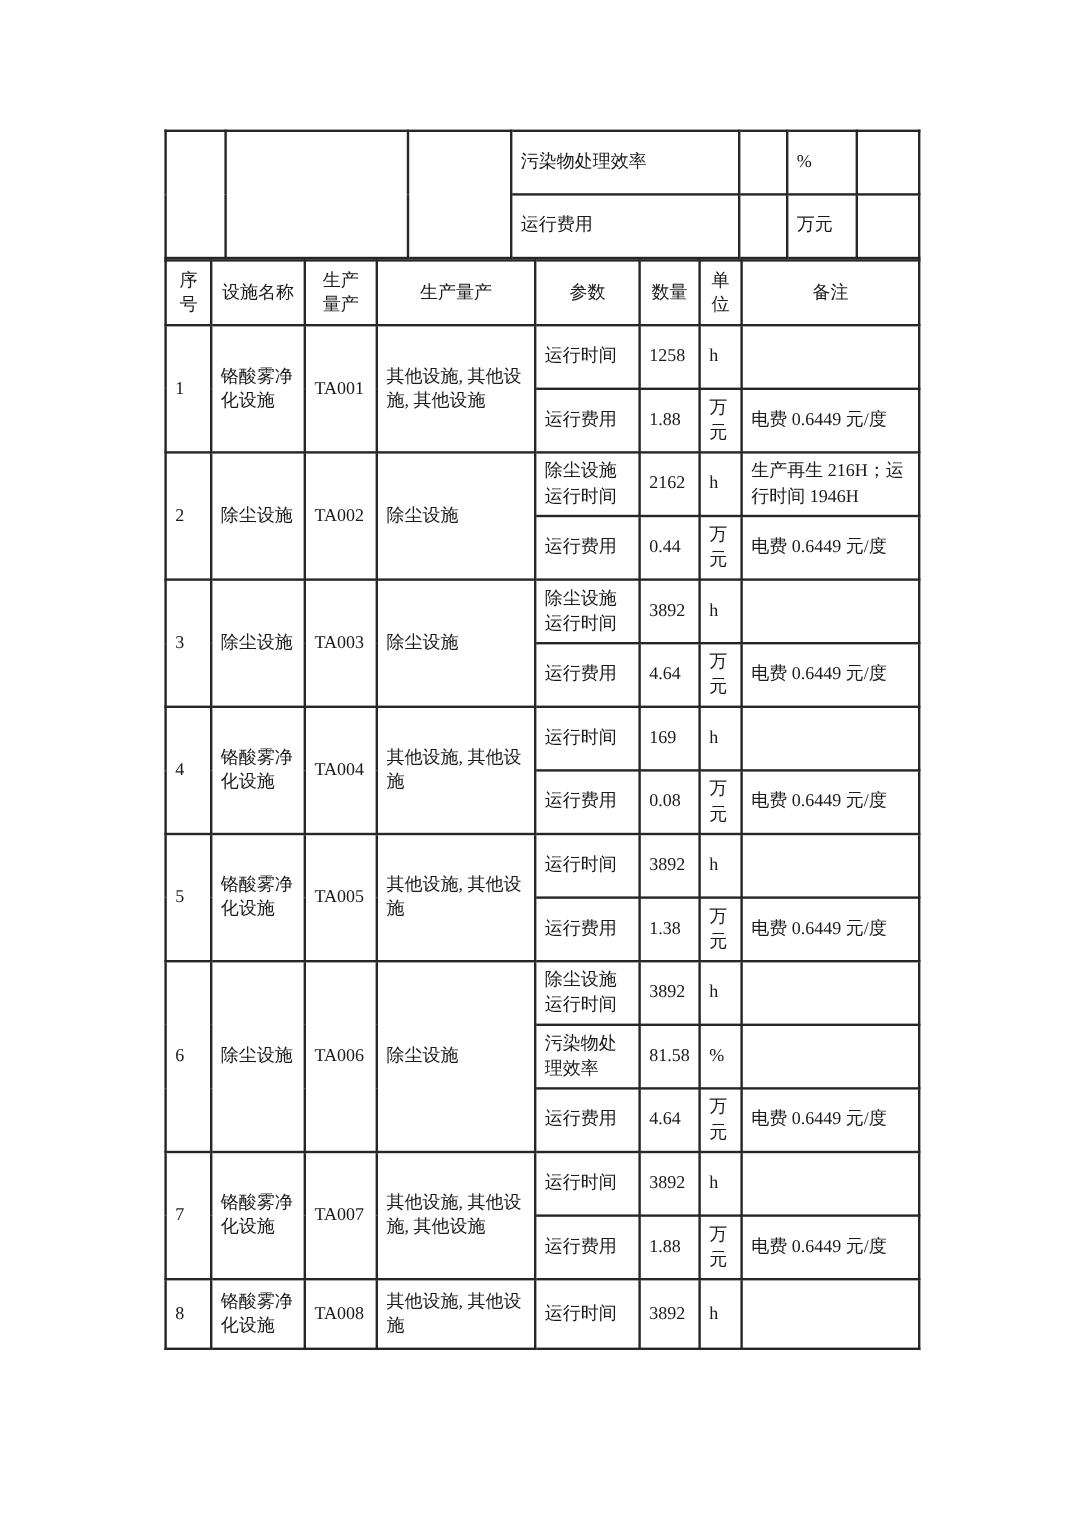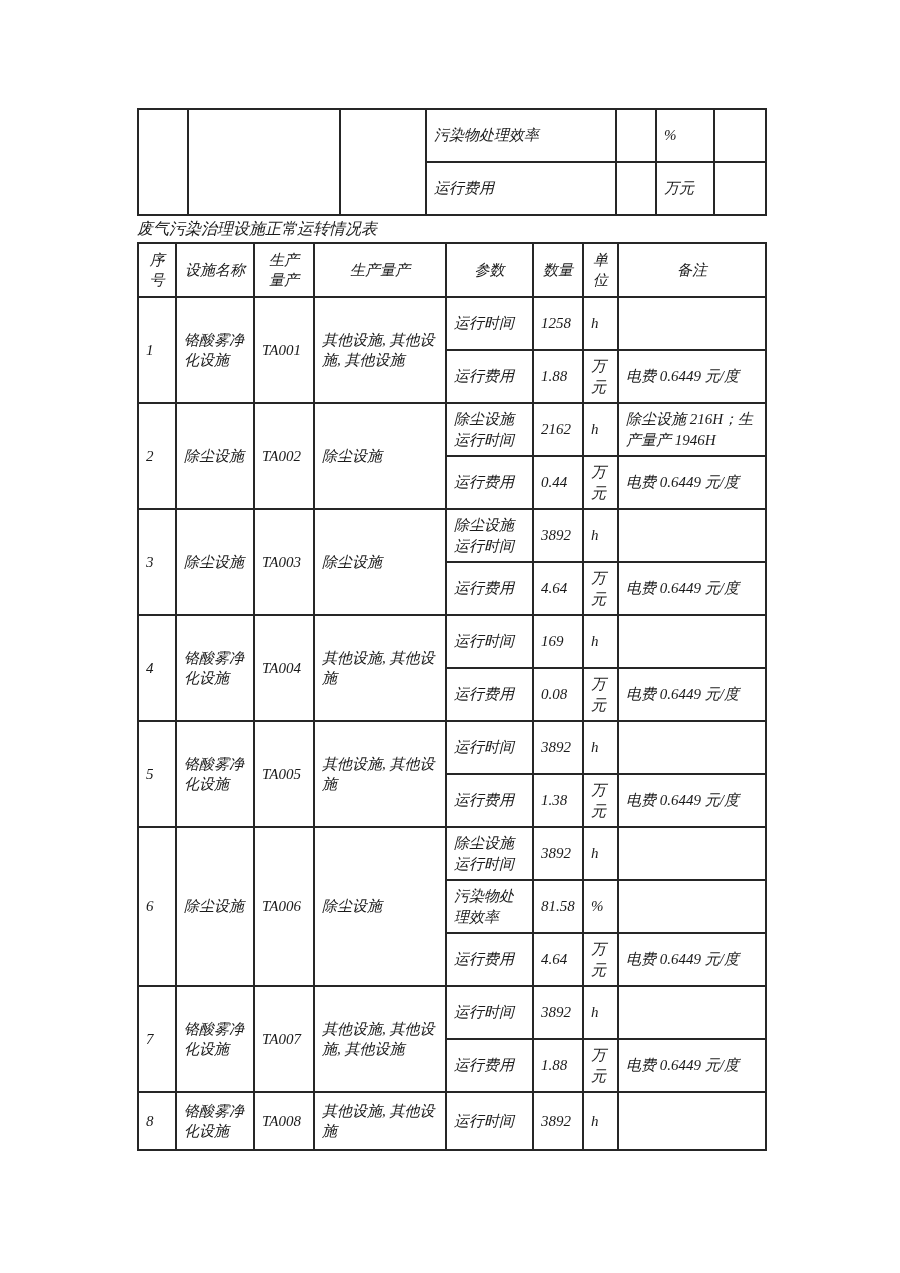--- a/index.html
+++ b/index.html
@@ -12,21 +12,20 @@
     height: 1273px;
     position: relative;
     font-family: "Liberation Serif", "DejaVu Serif", serif;
     color: #1a1a1a;
   }
   .content {
     position: absolute;
     left: 137px;
     top: 108px;
     width: 680px;
-    font-style: italic;
   }
   table.tbl {
     border-collapse: collapse;
     table-layout: fixed;
     width: 628px;
   }
   table.tbl td, table.tbl th {
     border: 2px solid #262626;
     padding: 4px 7px;
     font-size: 15px;
@@ -77,21 +76,20 @@
       </tr>
       <tr class="rh">
         <td>运行费用</td>
         <td class="qty"></td>
         <td>万元</td>
         <td></td>
       </tr>
     </tbody>
   </table>
 
-  <p class="section-title">废气污染治理设施正常运转情况表</p>
 
   <table class="tbl">
     <colgroup>
       <col style="width:38px">
         <col style="width:78px">
         <col style="width:60px">
         <col style="width:132px">
       <col style="width:87px">
         <col style="width:50px">
         <col style="width:35px">
@@ -129,21 +127,21 @@
       </tr>
 
       <tr class="rh">
         <td rowspan="2">2</td>
         <td rowspan="2">除尘设施</td>
         <td rowspan="2">TA002</td>
         <td rowspan="2">除尘设施</td>
         <td>除尘设施运行时间</td>
         <td class="qty">2162</td>
         <td>h</td>
-        <td>除尘设施 216H；生产量产 1946H</td>
+        <td>生产再生 216H；运行时间 1946H</td>
       </tr>
       <tr class="rh">
         <td>运行费用</td>
         <td class="qty">0.44</td>
         <td>万元</td>
         <td>电费 0.6449 元/度</td>
       </tr>
 
       <tr class="rh">
         <td rowspan="2">3</td>

